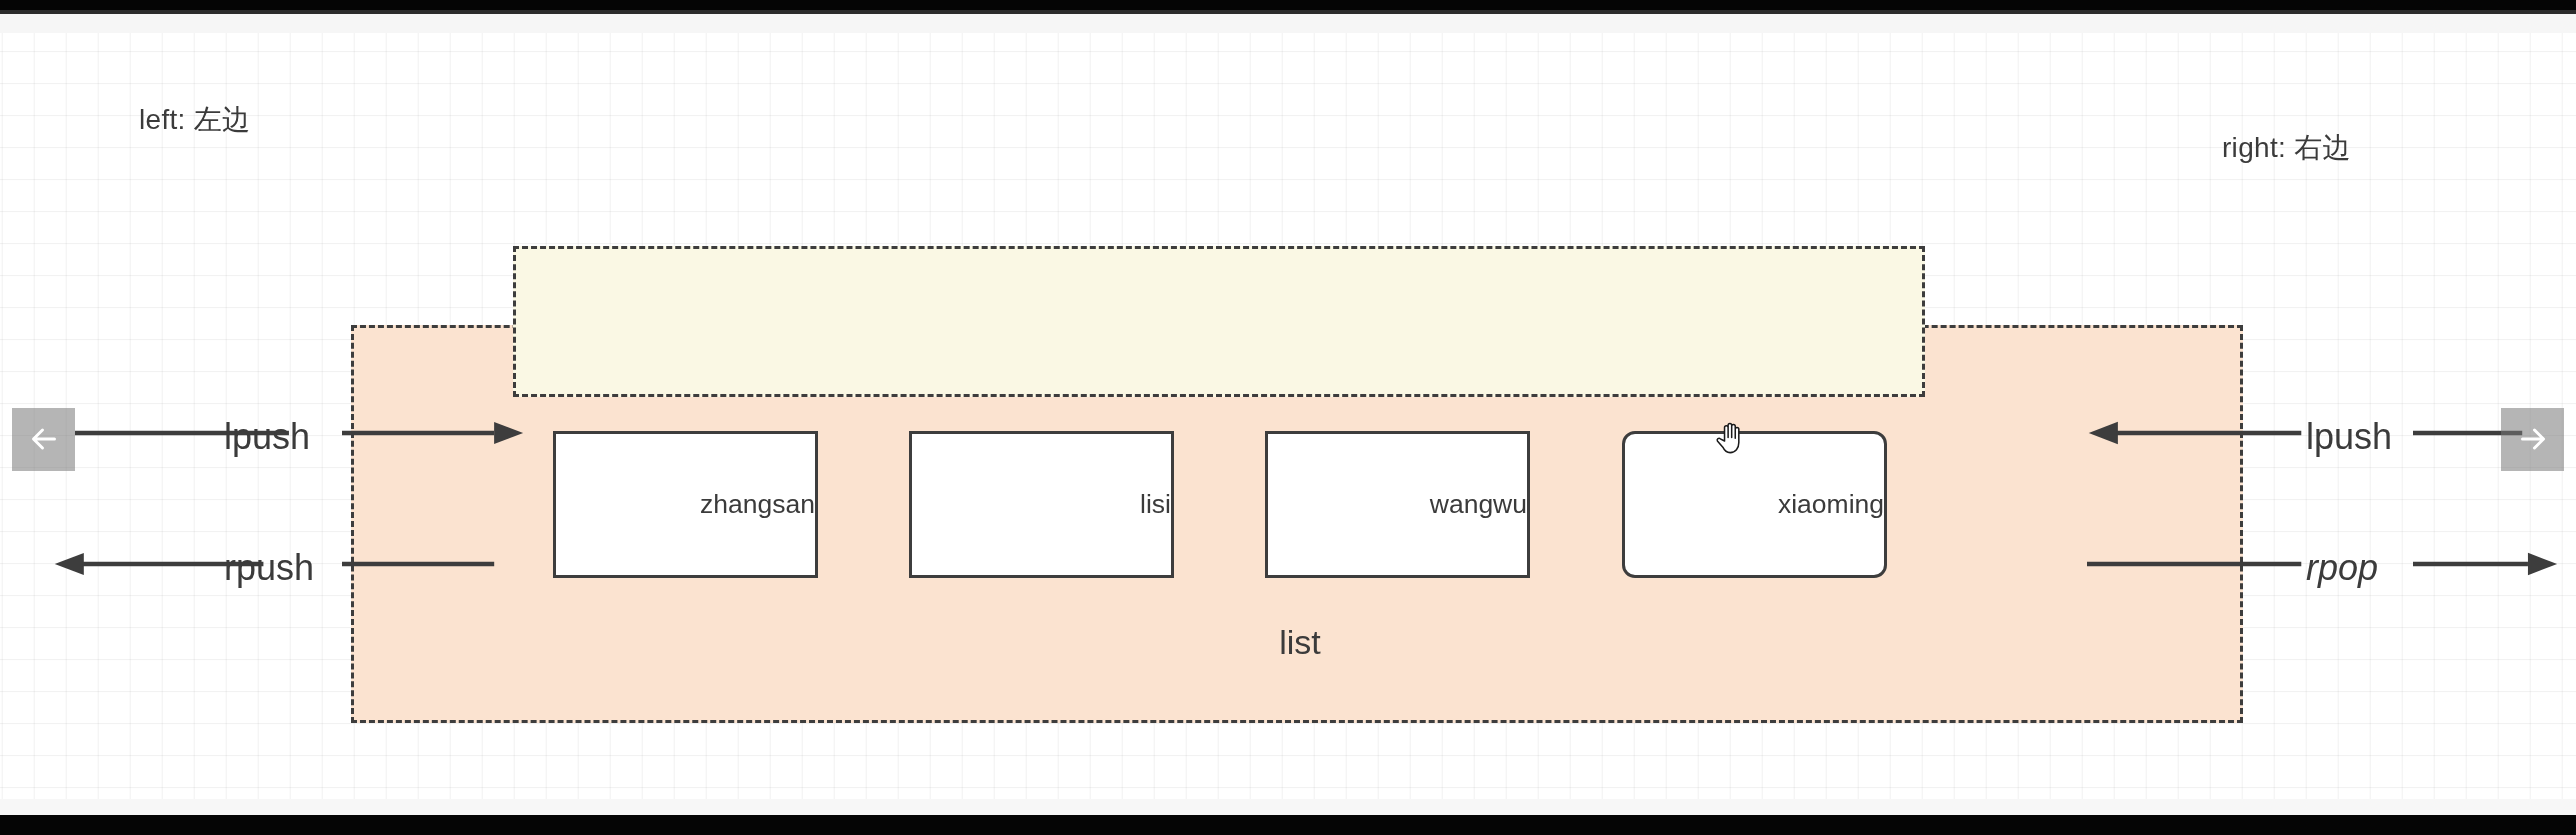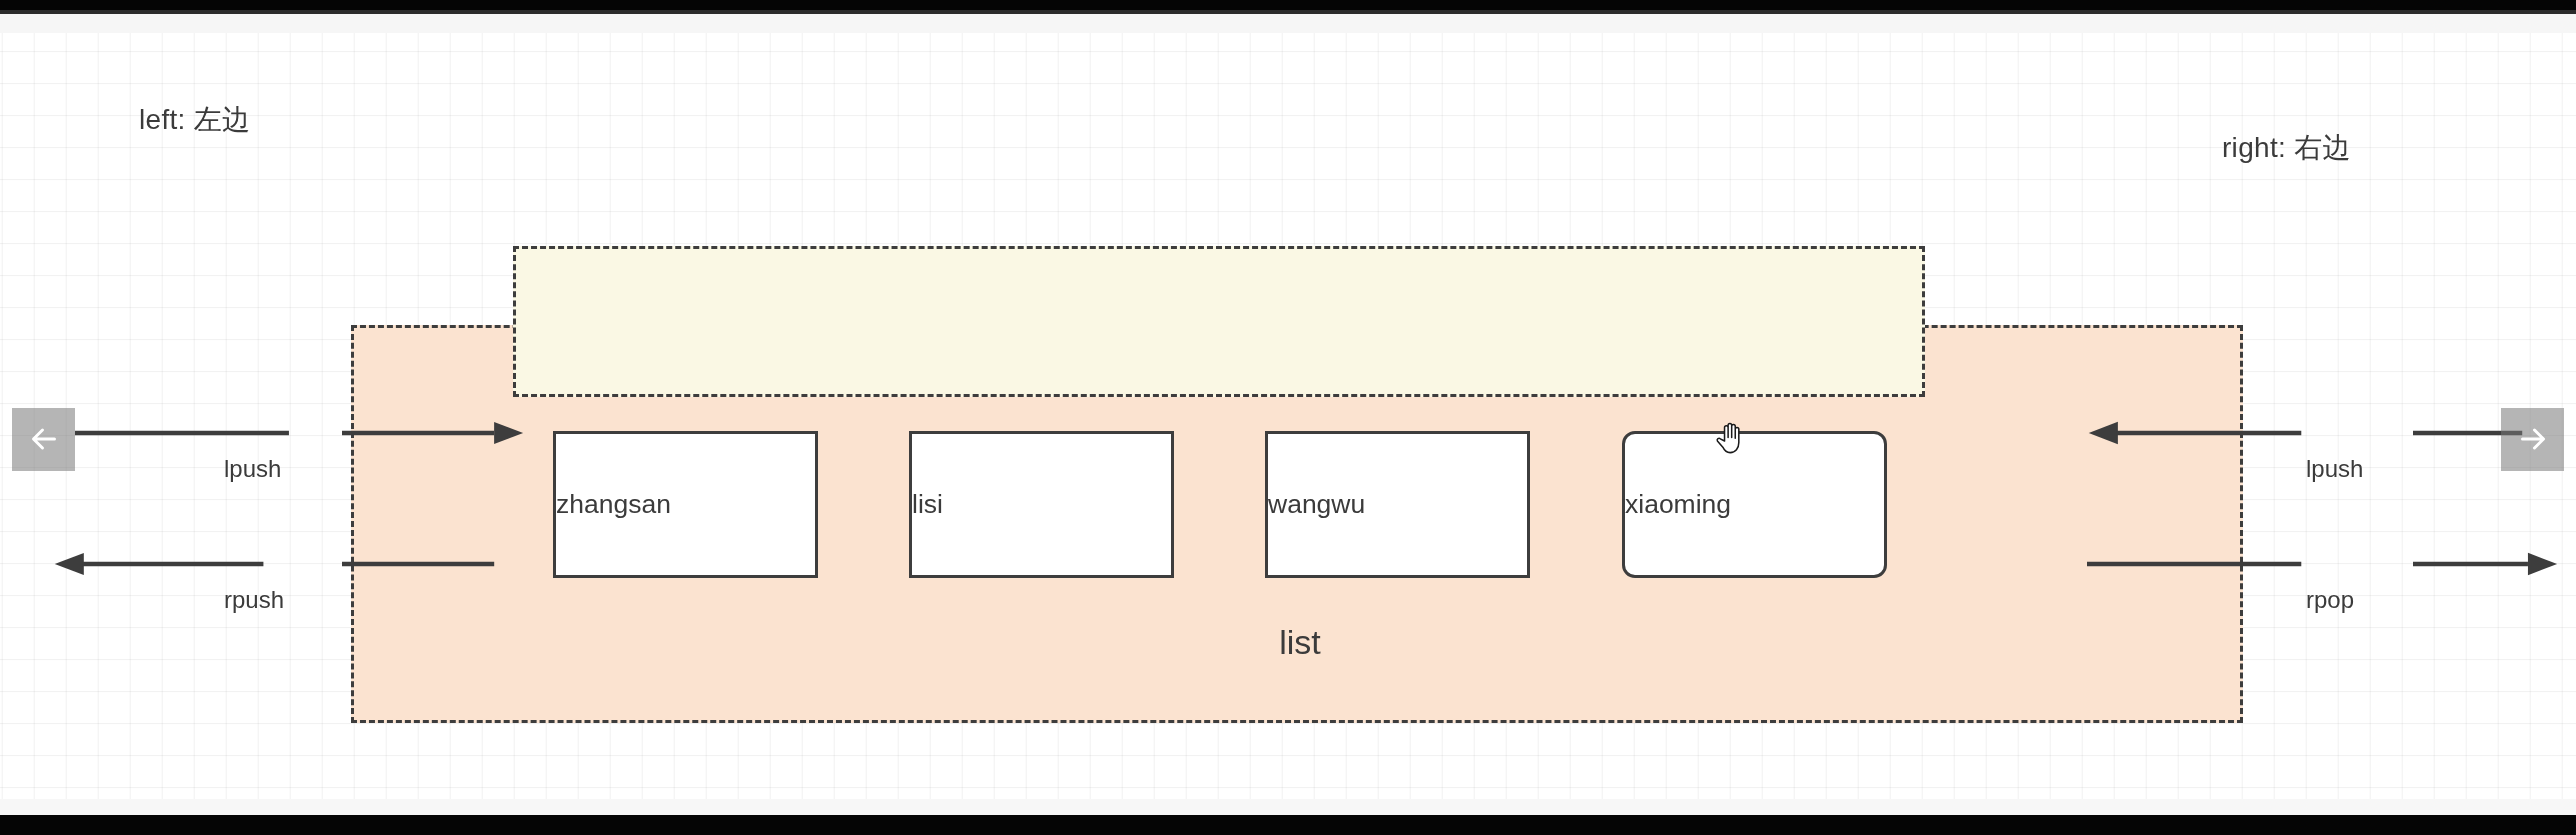--- a/index.html
+++ b/index.html
@@ -137,42 +137,41 @@
   .elem-box {
     position: absolute;
     top: 417px;
     width: 265px;
     height: 147px;
     background: #ffffff;
     border: 3.4px solid #3d3d3d;
     box-sizing: border-box;
     display: flex;
     align-items: center;
-    justify-content: flex-start;
+    justify-content: flex-end;
     z-index: 10;
   }
   .elem-label {
     font-size: 26.5px;
     color: #3b3b3b;
   }
 
   
   .arrow-svg {
     position: absolute;
     z-index: 8;
     overflow: visible;
   }
   .op-label {
     position: absolute;
-    font-size: 24px;
+    font-size: 36px;
     color: #3b3b3b;
     white-space: nowrap;
     z-index: 9;
     background: transparent;
-    margin-top: 39px;
   }
 
   
   .nav-btn {
     position: absolute;
     width: 63px;
     height: 63px;
     background: rgba(120,120,120,0.55);
     z-index: 40;
     display: flex;
@@ -262,21 +261,21 @@
       <line x1="34" y1="15" x2="250" y2="15" stroke="#3d3d3d" stroke-width="5"></line>
     </svg>
     <div class="op-label" style="left:2306px; top:402px;">lpush</div>
     <svg class="arrow-svg" style="left:2413px; top:406px;" width="128" height="26" viewBox="0 0 150 30">
       <line x1="0" y1="15" x2="128" y2="15" stroke="#3d3d3d" stroke-width="5"></line>
     </svg>
 
     <svg class="arrow-svg" style="left:2087px; top:537px;" width="240" height="26" viewBox="0 0 280 30">
       <line x1="0" y1="15" x2="250" y2="15" stroke="#3d3d3d" stroke-width="5"></line>
     </svg>
-    <div class="op-label" style="left:2306px; top:533px;">rpop</div>
+    <div class="op-label" style="left:2306px; top:533px;font-style:italic;">rpop</div>
     <svg class="arrow-svg" style="left:2413px; top:537px;" width="163" height="26" viewBox="0 0 190 30">
       <line x1="0" y1="15" x2="134" y2="15" stroke="#3d3d3d" stroke-width="5"></line>
       <polygon points="134,2 168,15 134,28" fill="#3d3d3d"></polygon>
     </svg>
 
     <div class="nav-btn" id="nav-back">
       <svg width="36" height="36" viewBox="0 0 24 24" fill="none">
         <path d="M19 12 H6 M11 6 L5 12 L11 18" stroke="#ffffff" stroke-width="2" stroke-linecap="round" stroke-linejoin="round"></path>
       </svg>
     </div>

